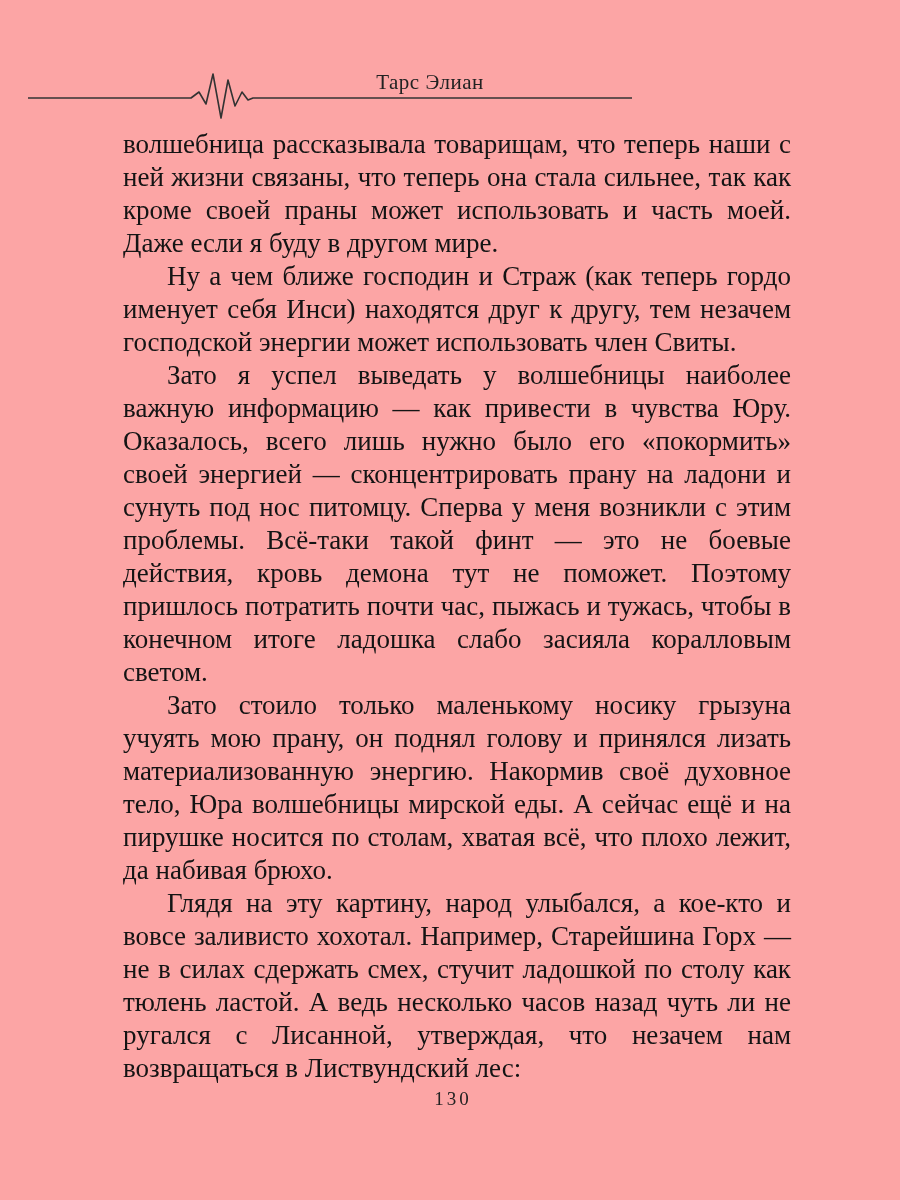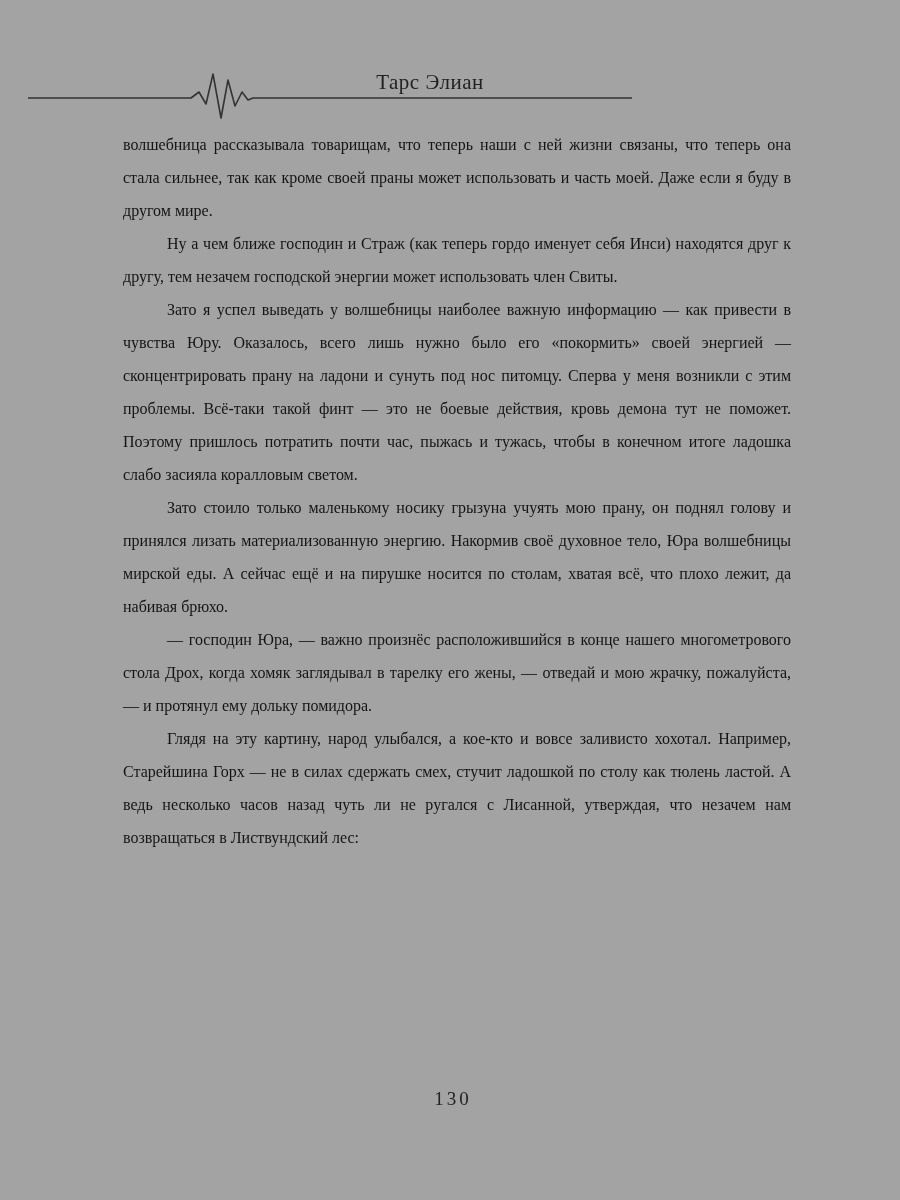--- a/index.html
+++ b/index.html
@@ -5,21 +5,21 @@
   html, body {
     margin: 0;
     padding: 0;
     background: #f4f4f2;
   }
   .page {
     position: relative;
     width: 900px;
     height: 1200px;
     margin: 0 auto;
-    background: #a3a3a3;
+    background: #fca5a5;
     font-family: "Liberation Serif", "DejaVu Serif", serif;
     color: #141414;
     overflow: hidden;
   }
   .running-head {
     position: absolute;
     top: 70px;
     left: 0;
     width: 860px;
     text-align: center;
@@ -32,21 +32,21 @@
     top: 64px;
     left: 28px;
     width: 604px;
     height: 62px;
   }
   .body-text {
     position: absolute;
     top: 128px;
     left: 123px;
     width: 668px;
-    font-size: 16px;
+    font-size: 27px;
     line-height: 33px;
     text-align: justify;
   }
   .body-text p {
     margin: 0;
     padding: 0;
     text-indent: 44px;
   }
   .body-text p.no-indent {
     text-indent: 0;
@@ -71,19 +71,18 @@
 
   <svg class="head-rule" viewBox="0 0 604 62" xmlns="http://www.w3.org/2000/svg" aria-hidden="true">
     <path d="M0 34 H163 l8 -6 l7 12 l7 -30 l8 44 l7 -38 l7 26 l7 -14 l6 8 l5 -2 H604" fill="none" stroke="#333" stroke-width="1.6" stroke-linejoin="round"></path>
   </svg>
 
   <div class="body-text">
     <p class="no-indent">волшебница рассказывала товарищам, что теперь наши с ней жизни связаны, что теперь она стала сильнее, так как кроме своей праны может использовать и часть моей. Даже если я буду в другом мире.</p>
     <p>Ну а чем ближе господин и Страж (как теперь гордо именует себя Инси) находятся друг к другу, тем незачем господской энергии может использовать член Свиты.</p>
     <p>Зато я успел выведать у волшебницы наиболее важную информацию — как привести в чувства Юру. Оказалось, всего лишь нужно было его «покормить» своей энергией — сконцентрировать прану на ладони и сунуть под нос питомцу. Сперва у меня возникли с этим проблемы. Всё-таки такой финт — это не боевые действия, кровь демона тут не поможет. Поэтому пришлось потратить почти час, пыжась и тужась, чтобы в конечном итоге ладошка слабо засияла коралловым светом.</p>
     <p>Зато стоило только маленькому носику грызуна учуять мою прану, он поднял голову и принялся лизать материализованную энергию. Накормив своё духовное тело, Юра волшебницы мирской еды. А сейчас ещё и на пирушке носится по столам, хватая всё, что плохо лежит, да набивая брюхо.</p>
-    <p>— господин Юра, — важно произнёс расположившийся в конце нашего многометрового стола Дрох, когда хомяк заглядывал в тарелку его жены, — отведай и мою жрачку, пожалуйста, — и протянул ему дольку помидора.</p>
     <p>Глядя на эту картину, народ улыбался, а кое-кто и вовсе заливисто хохотал. Например, Старейшина Горх — не в силах сдержать смех, стучит ладошкой по столу как тюлень ластой. А ведь несколько часов назад чуть ли не ругался с Лисанной, утверждая, что незачем нам возвращаться в Листвундский лес:</p>
   </div>
 
   <div class="page-number">130</div>
 
 </div>
 
 </body></html>

